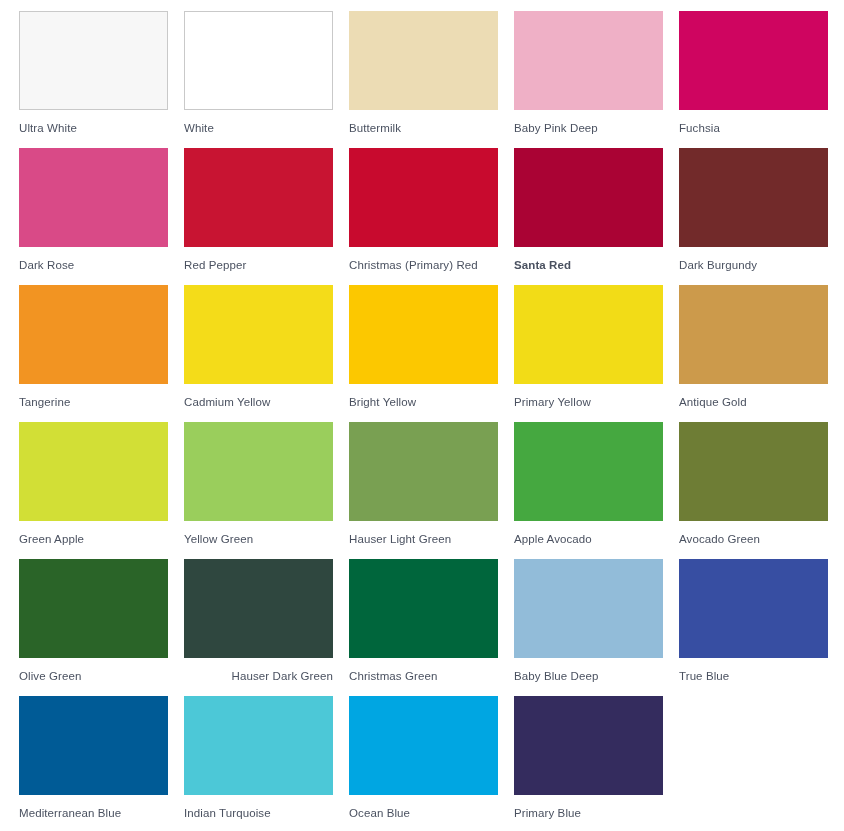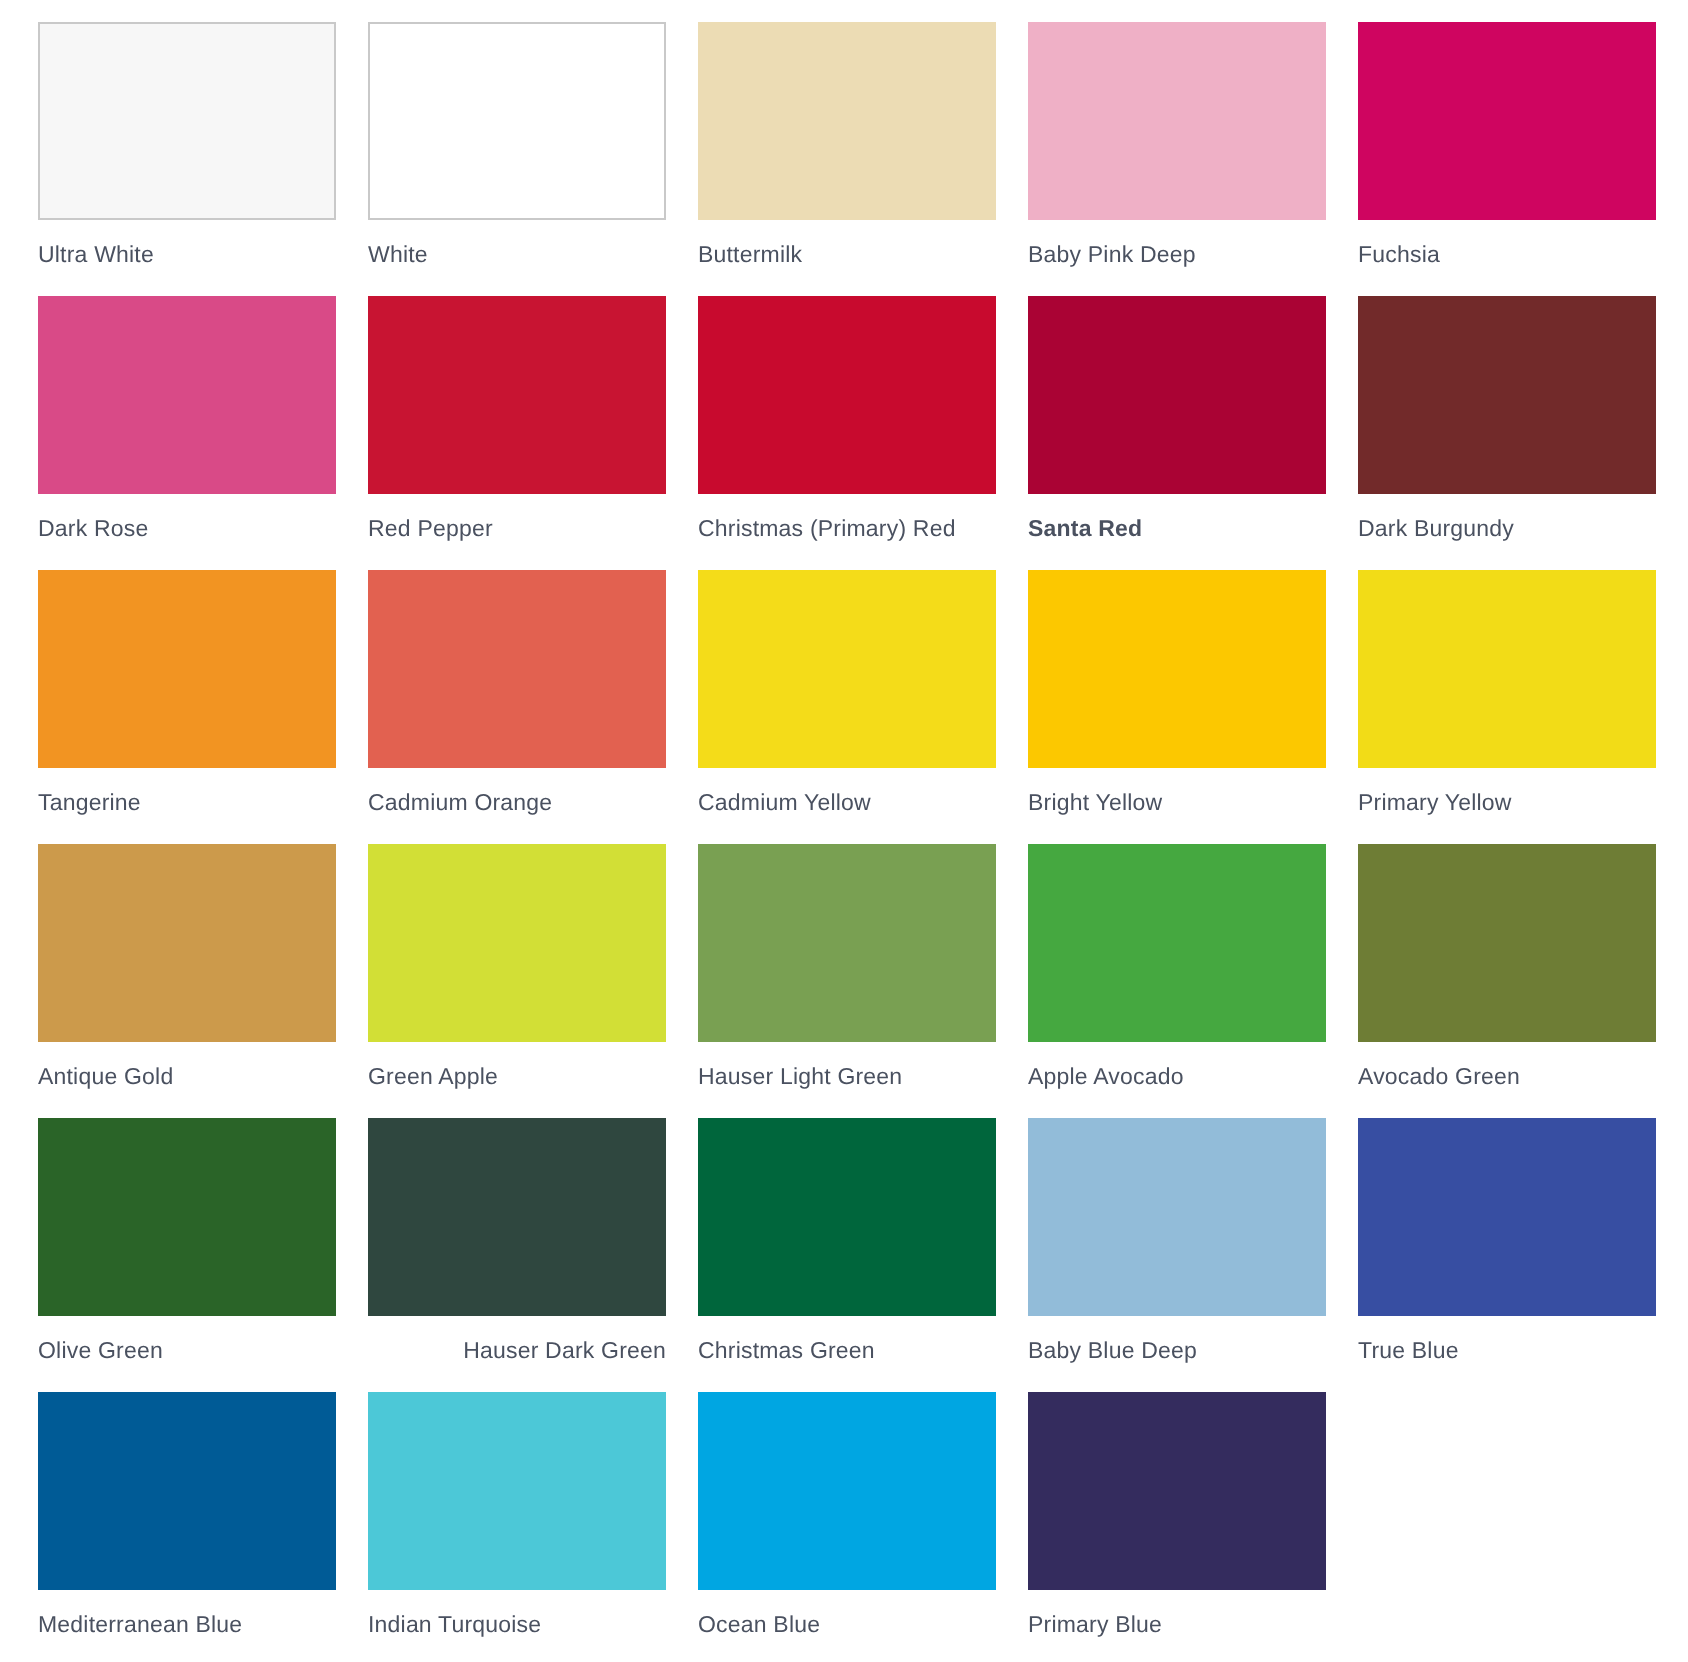--- a/index.html
+++ b/index.html
@@ -95,42 +95,42 @@
     </div>
     <div class="swatch-cell">
       <div class="swatch-chip" style="background: rgb(114, 42, 42);"></div>
       <div class="swatch-label" style="color: rgb(74, 81, 96);">Dark Burgundy</div>
     </div>
     <div class="swatch-cell">
       <div class="swatch-chip" style="background: rgb(242, 148, 34);"></div>
       <div class="swatch-label" style="color: rgb(74, 81, 96);">Tangerine</div>
     </div>
     <div class="swatch-cell">
-      <div class="swatch-chip" style="background: rgb(226, 97, 80);"></div>
-      <div class="swatch-label" style="color: rgb(74, 81, 96);">Cadmium Orange</div>
-    </div>
-    <div class="swatch-cell">
       <div class="swatch-chip" style="background: rgb(244, 220, 25);"></div>
       <div class="swatch-label" style="color: rgb(74, 81, 96);">Cadmium Yellow</div>
     </div>
     <div class="swatch-cell">
       <div class="swatch-chip" style="background: rgb(252, 200, 0);"></div>
       <div class="swatch-label" style="color: rgb(74, 81, 96);">Bright Yellow</div>
     </div>
     <div class="swatch-cell">
       <div class="swatch-chip" style="background: rgb(242, 220, 23);"></div>
       <div class="swatch-label" style="color: rgb(74, 81, 96);">Primary Yellow</div>
     </div>
     <div class="swatch-cell">
       <div class="swatch-chip" style="background: rgb(204, 154, 75);"></div>
       <div class="swatch-label" style="color: rgb(74, 81, 96);">Antique Gold</div>
     </div>
     <div class="swatch-cell">
       <div class="swatch-chip" style="background: rgb(210, 223, 54);"></div>
       <div class="swatch-label" style="color: rgb(74, 81, 96);">Green Apple</div>
+    </div>
+    <div class="swatch-cell">
+      <div class="swatch-chip" style="background: rgb(154, 206, 92);"></div>
+      <div class="swatch-label" style="color: rgb(74, 81, 96);">Yellow Green</div>
     </div>
     <div class="swatch-cell">
       <div class="swatch-chip" style="background: rgb(121, 160, 82);"></div>
       <div class="swatch-label" style="color: rgb(74, 81, 96);">Hauser Light Green</div>
     </div>
     <div class="swatch-cell">
       <div class="swatch-chip" style="background: rgb(69, 168, 64);"></div>
       <div class="swatch-label" style="color: rgb(74, 81, 96);">Apple Avocado</div>
     </div>
     <div class="swatch-cell">

